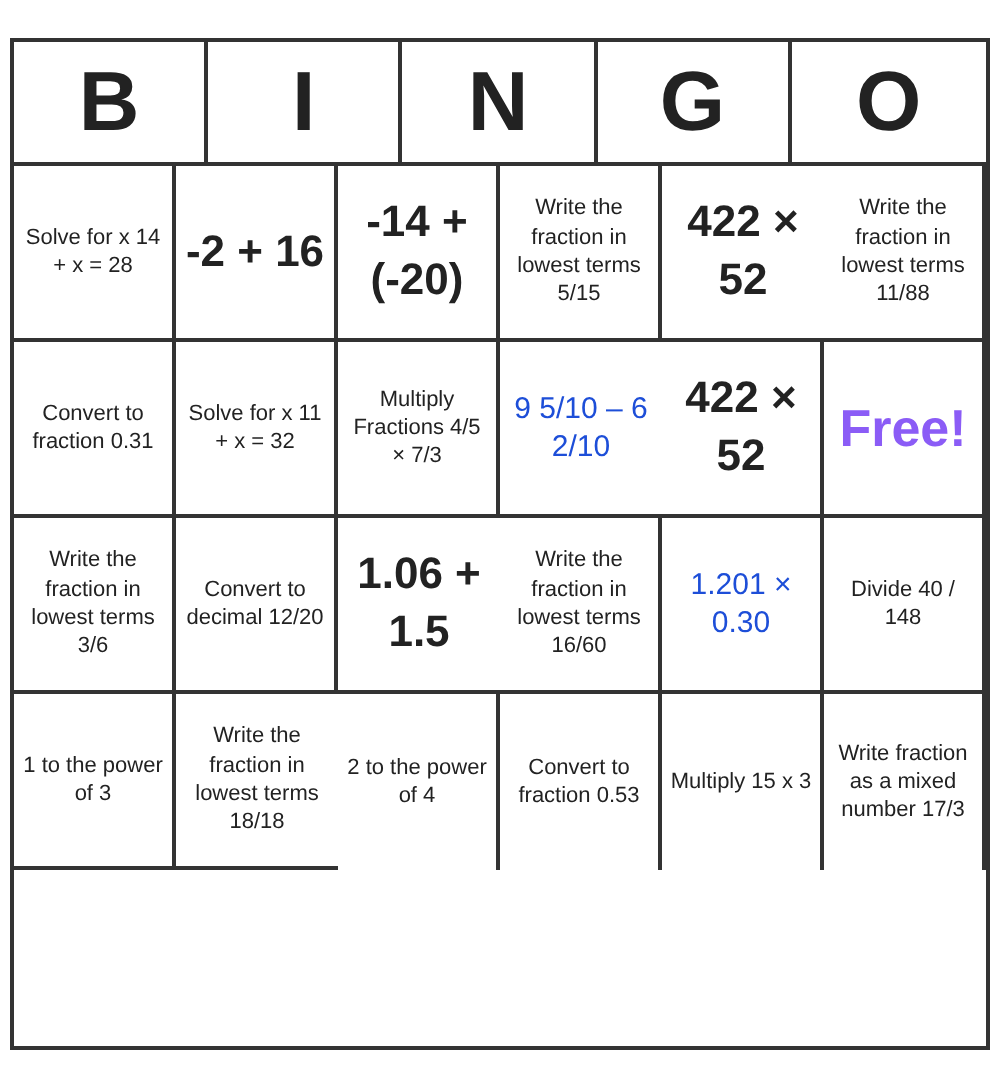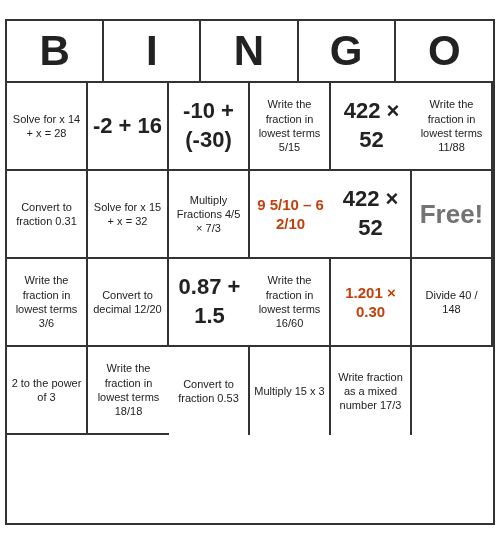--- a/index.html
+++ b/index.html
@@ -61,28 +61,28 @@
       line-height: 1.3;
     }
     .cell-text-large {
       font-size: 22px;
       font-weight: bold;
       color: #222;
       line-height: 1.3;
     }
     .cell-text-medium {
       font-size: 15px;
-      font-weight: bold;
-      color: #c2410c;
+      font-weight: normal;
+      color: #1d4ed8;
       line-height: 1.3;
     }
     .free-cell {
       font-size: 26px;
       font-weight: bold;
-      color: #737373;
+      color: #8b5cf6;
     }
   </style>
 </head>
 <body>
 
 <div class="bingo-card">
   <div class="bingo-header">
   <div class="bingo-header-cell">B</div>
       <div class="bingo-header-cell">I</div>
       <div class="bingo-header-cell">N</div>
@@ -91,39 +91,39 @@
     </div>
   <div class="bingo-grid">
   <div class="bingo-cell">
         <span class="cell-text">Solve for x
 14 + x = 28</span>
       </div>
       <div class="bingo-cell">
         <span class="cell-text-large">-2 + 16</span>
       </div>
       <div class="bingo-cell">
-        <span class="cell-text-large">-10 + (-30)</span>
+        <span class="cell-text-large">-14 + (-20)</span>
       </div>
       <div class="bingo-cell">
         <span class="cell-text">Write the fraction in lowest terms
 5/15</span>
       </div>
       <div class="bingo-cell">
         <span class="cell-text-large">422 × 52</span>
       </div>
       <div class="bingo-cell">
         <span class="cell-text">Write the fraction in lowest terms
 11/88</span>
       </div>
       <div class="bingo-cell">
         <span class="cell-text">Convert to fraction 0.31</span>
       </div>
       <div class="bingo-cell">
         <span class="cell-text">Solve for x
-15 + x = 32</span>
+11 + x = 32</span>
       </div>
       <div class="bingo-cell">
         <span class="cell-text">Multiply Fractions
 4/5 × 7/3</span>
       </div>
       <div class="bingo-cell">
         <span class="cell-text-medium">9 5/10 – 6 2/10</span>
       </div>
       <div class="bingo-cell">
         <span class="cell-text-large">422 × 52</span>
@@ -133,39 +133,42 @@
       </div>
       <div class="bingo-cell">
         <span class="cell-text">Write the fraction in lowest terms
 3/6</span>
       </div>
       <div class="bingo-cell">
         <span class="cell-text">Convert to decimal
 12/20</span>
       </div>
       <div class="bingo-cell">
-        <span class="cell-text-large">0.87 + 1.5</span>
+        <span class="cell-text-large">1.06 + 1.5</span>
       </div>
       <div class="bingo-cell">
         <span class="cell-text">Write the fraction in lowest terms
 16/60</span>
       </div>
       <div class="bingo-cell">
         <span class="cell-text-medium">1.201 × 0.30</span>
       </div>
       <div class="bingo-cell">
         <span class="cell-text">Divide
 40 / 148</span>
       </div>
       <div class="bingo-cell">
-        <span class="cell-text">2 to the power of 3</span>
+        <span class="cell-text">1 to the power of 3</span>
       </div>
       <div class="bingo-cell">
         <span class="cell-text">Write the fraction in lowest terms
 18/18</span>
+      </div>
+      <div class="bingo-cell">
+        <span class="cell-text">2 to the power of 4</span>
       </div>
       <div class="bingo-cell">
         <span class="cell-text">Convert to fraction 0.53</span>
       </div>
       <div class="bingo-cell">
         <span class="cell-text">Multiply
 15 x 3</span>
       </div>
       <div class="bingo-cell">
         <span class="cell-text">Write fraction as a mixed number

